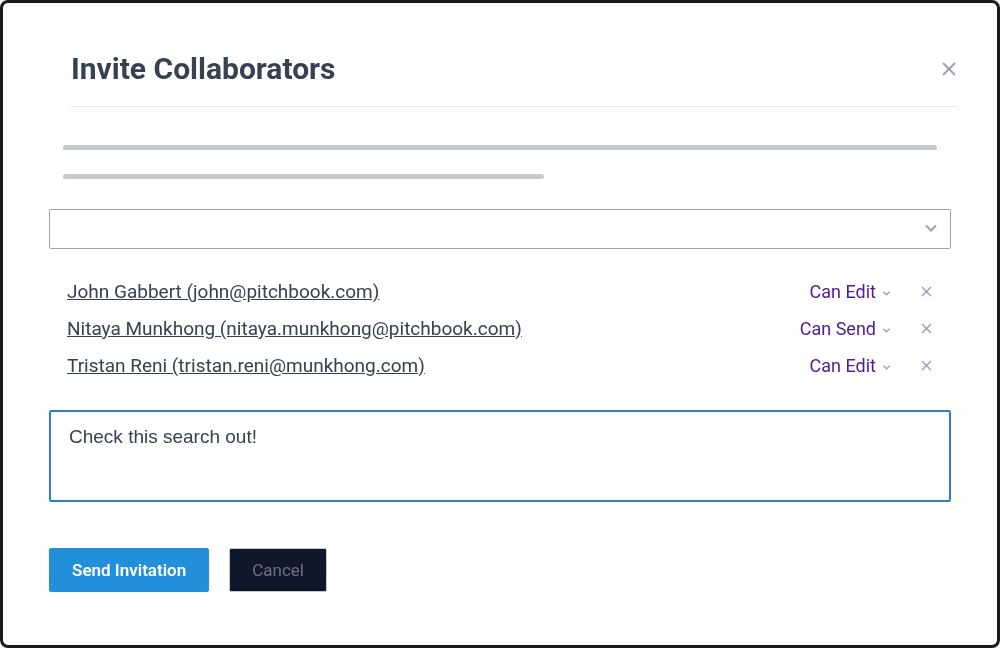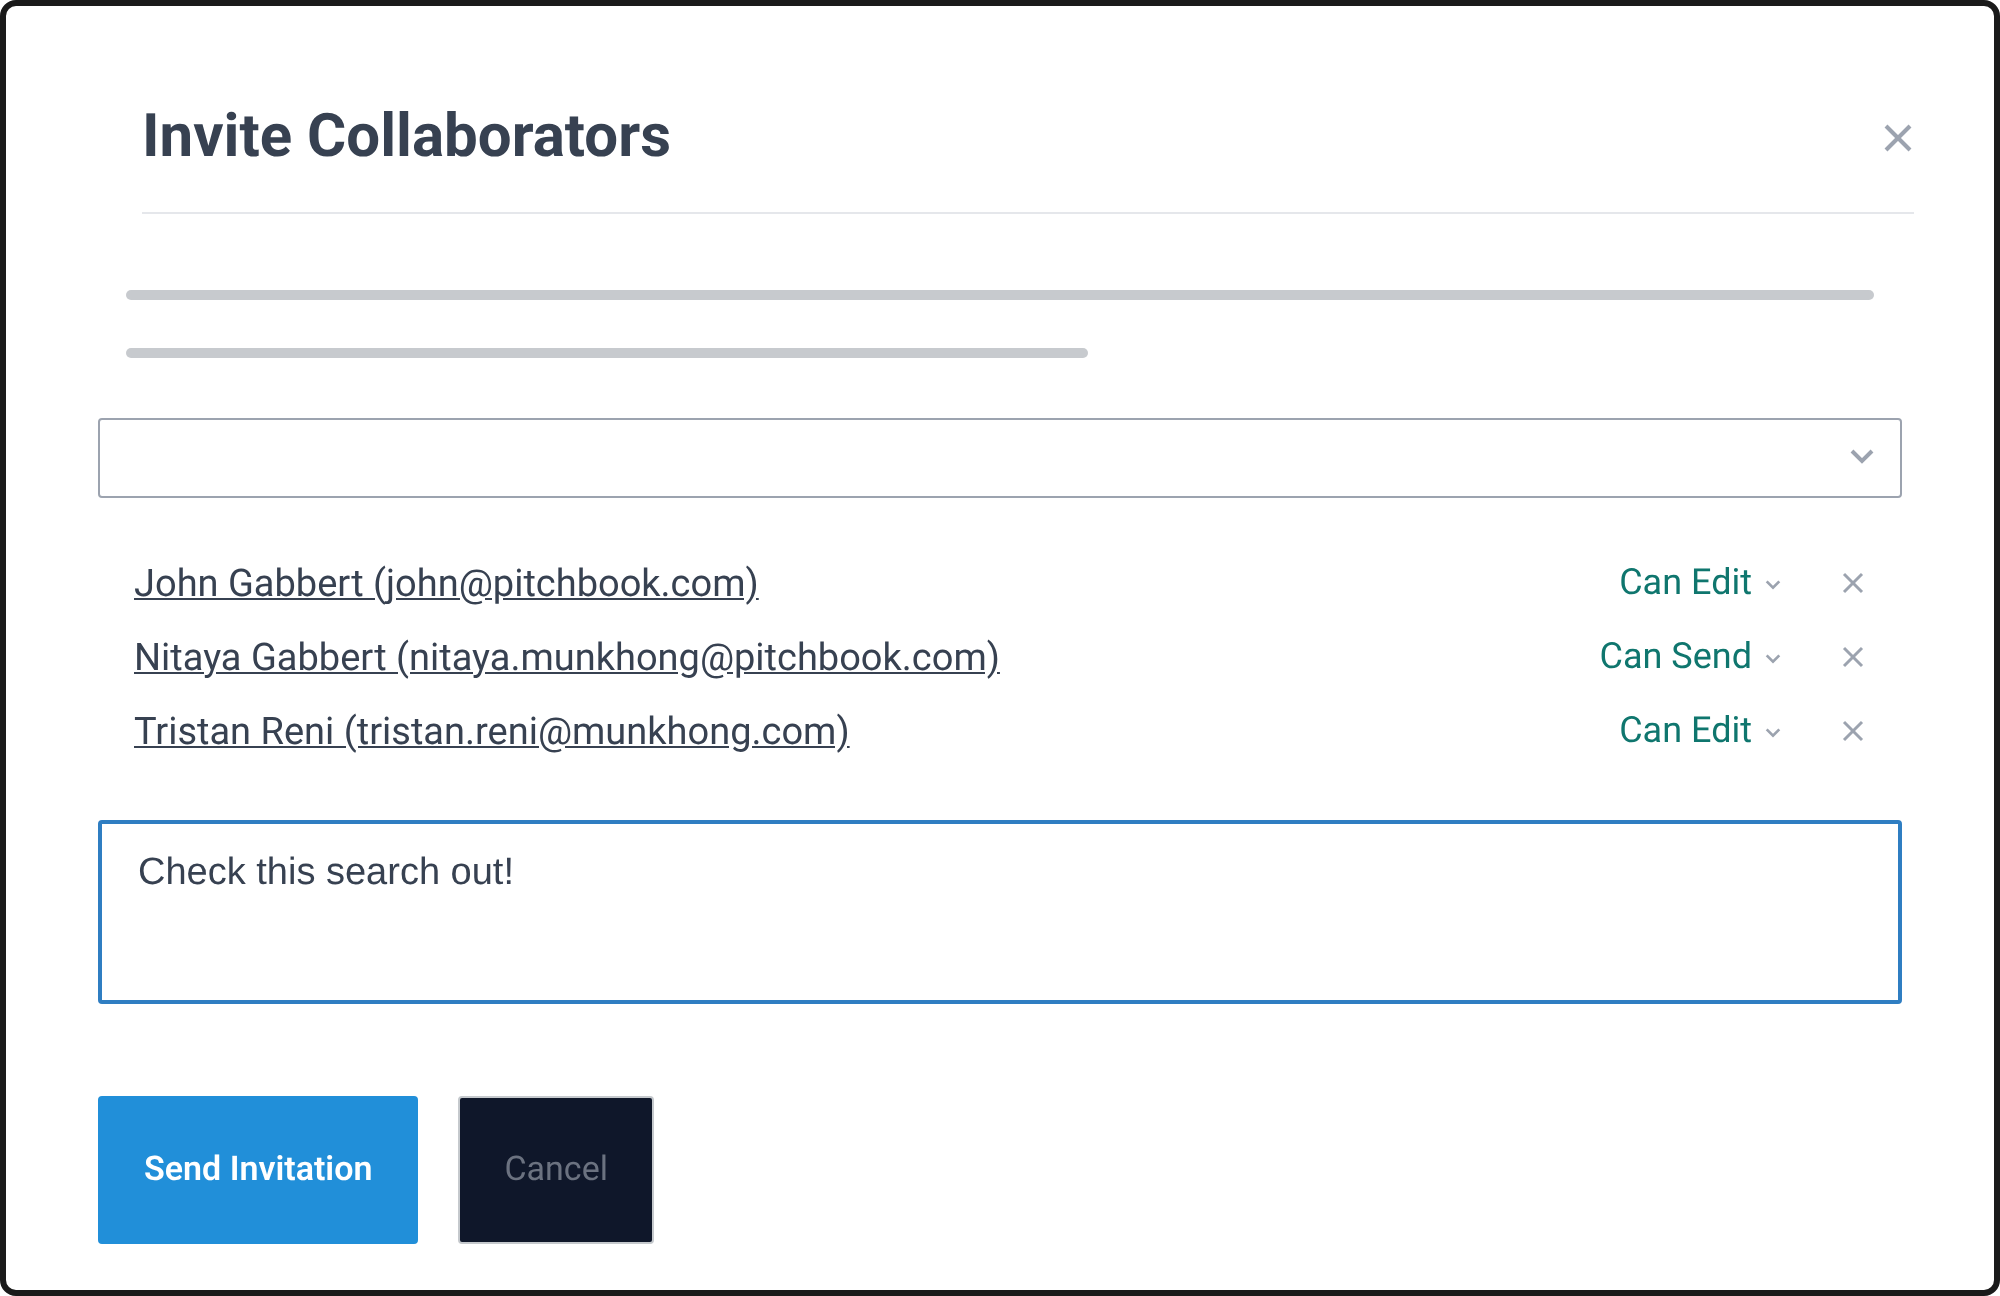--- a/index.html
+++ b/index.html
@@ -107,21 +107,21 @@
     .collaborator-actions {
       display: flex;
       align-items: center;
       gap: 28px;
     }
     .permission-dropdown {
       display: flex;
       align-items: center;
       gap: 6px;
       cursor: pointer;
-      color: #0f766e;
+      color: #4c1d95;
       font-size: 18px;
     }
     .permission-dropdown .small-chevron svg {
       width: 9px;
       height: 9px;
       color: #9ca3af;
     }
     .remove-icon {
       cursor: pointer;
       color: #9ca3af;
@@ -148,21 +148,21 @@
       resize: none;
       outline: none;
     }
     .modal-footer {
       margin-top: 42px;
       display: flex;
       gap: 20px;
       padding: 0 6px;
     }
     .btn {
-      padding: 26px 22px;
+      padding: 11px 22px;
       font-size: 17px;
       border-radius: 2px;
       cursor: pointer;
       font-weight: 600;
       font-family: inherit;
     }
     .btn-primary {
       background: #218fd9;
       color: #fff;
       border: 1px solid #218fd9;
@@ -217,21 +217,21 @@
           <div class="remove-icon">
             <svg viewBox="0 0 11 11" fill="none" stroke="currentColor" stroke-width="1.5">
               <line x1="1" y1="1" x2="10" y2="10"></line>
               <line x1="10" y1="1" x2="1" y2="10"></line>
             </svg>
           </div>
         </div>
       </div>
 
       <div class="collaborator-row">
-        <span class="collaborator-info">Nitaya Gabbert (nitaya.munkhong@pitchbook.com)</span>
+        <span class="collaborator-info">Nitaya Munkhong (nitaya.munkhong@pitchbook.com)</span>
         <div class="collaborator-actions">
           <div class="permission-dropdown">
             <span>Can Send</span>
             <span class="small-chevron">
               <svg viewBox="0 0 10 10" fill="none" stroke="currentColor" stroke-width="1.5">
                 <polyline points="1.5,3 5,6.5 8.5,3"></polyline>
               </svg>
             </span>
           </div>
           <div class="remove-icon">

